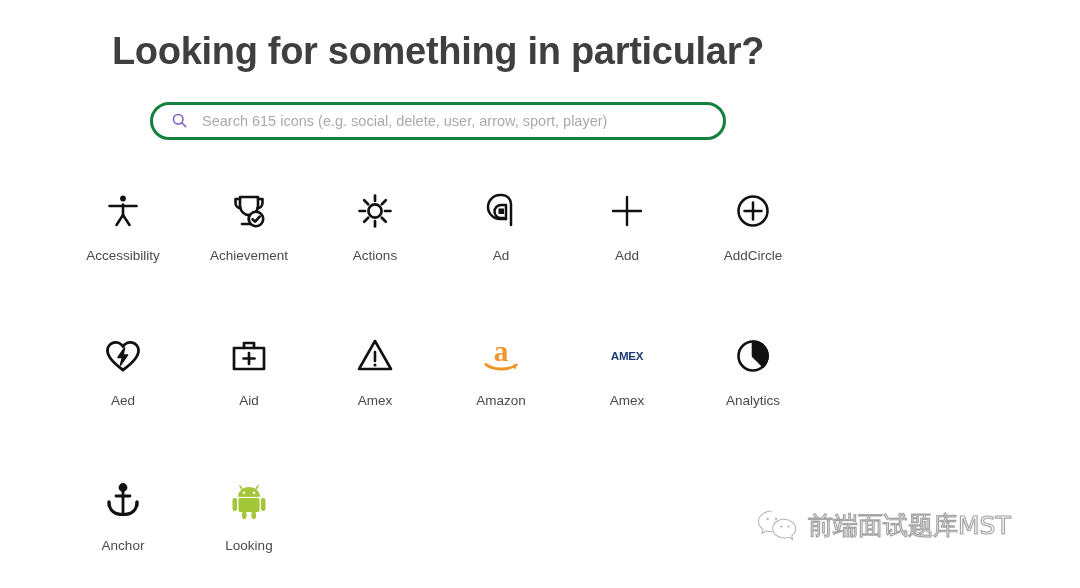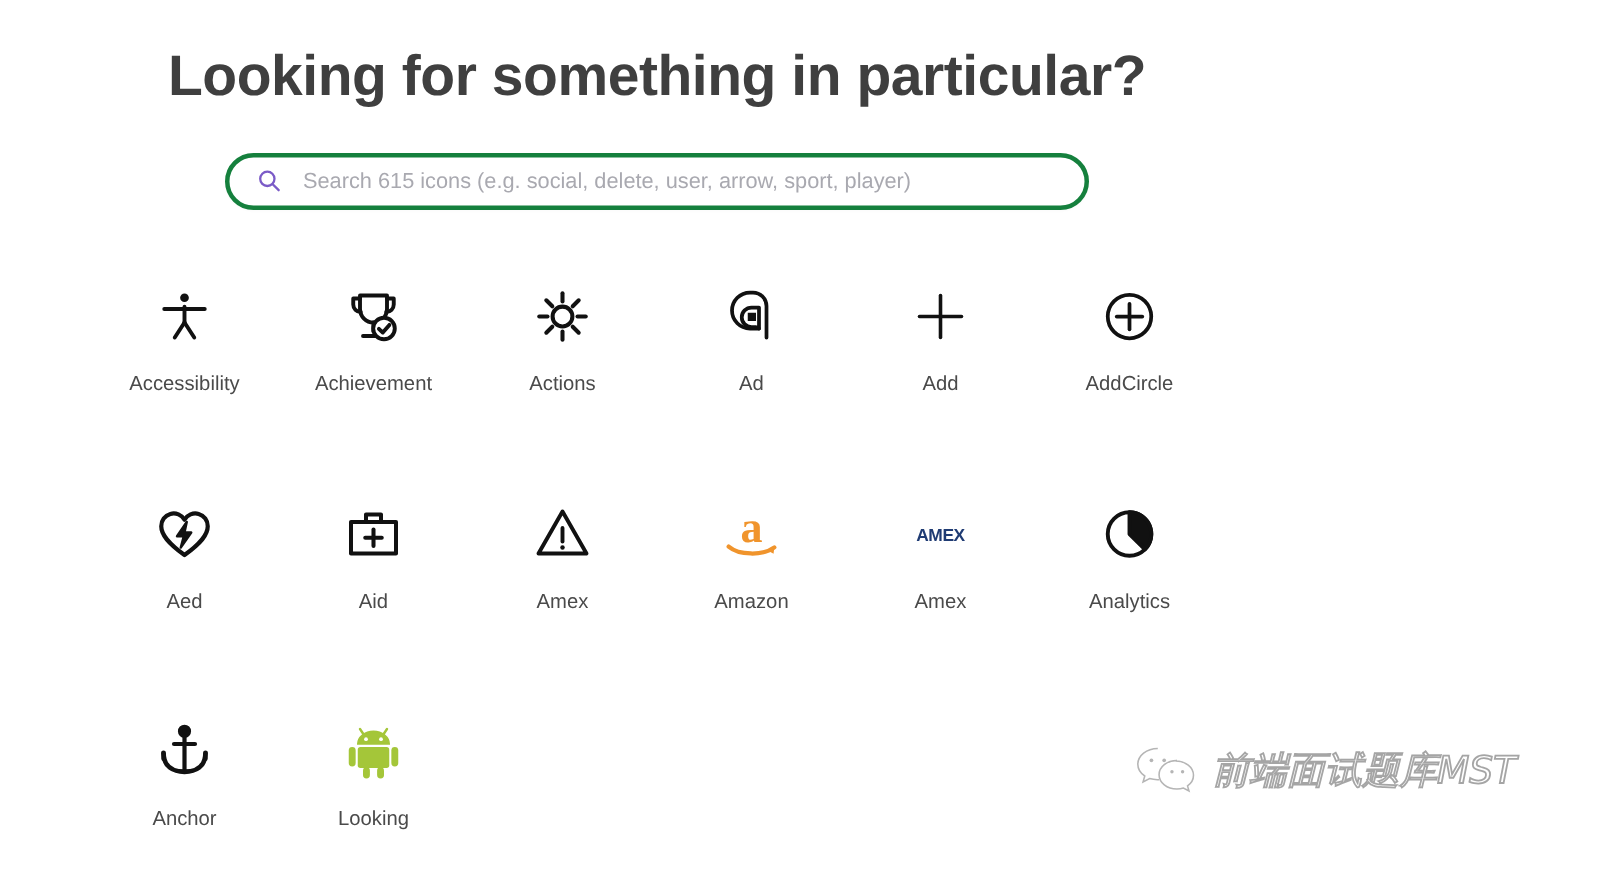--- a/index.html
+++ b/index.html
@@ -105,25 +105,24 @@
     color: #4a4a4a;
     text-align: center;
     line-height: 1.2;
     white-space: nowrap;
   }
 
   
   .watermark {
     position: absolute;
     left: 756px;
-    top: 496px;
+    top: 508px;
     display: flex;
     align-items: center;
     pointer-events: none;
-    font-style: italic;
   }
   .wechat-icon {
     width: 44px;
     height: 34px;
     flex: 0 0 auto;
   }
   .watermark-text {
     margin-left: 8px;
     font-size: 25px;
     font-family: "DejaVu Sans", sans-serif;

